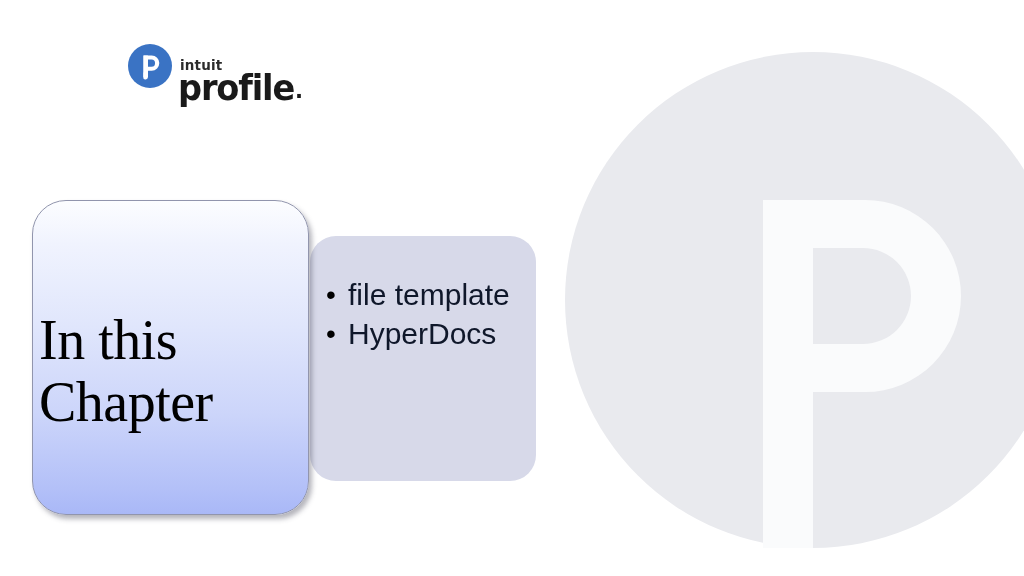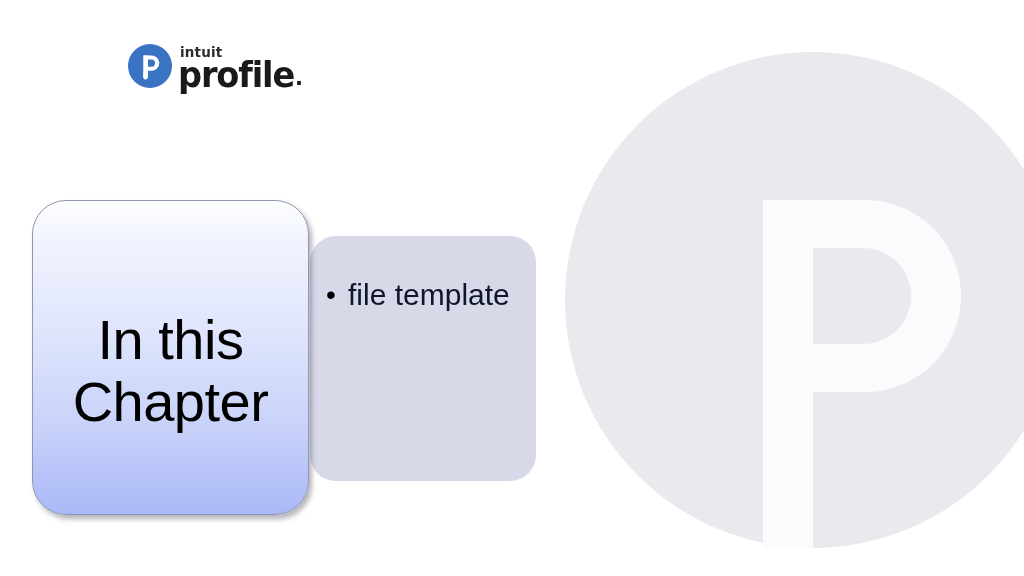--- a/index.html
+++ b/index.html
@@ -54,21 +54,21 @@
   .logo-mark {
     position: absolute;
     left: 0;
     top: 4px;
     width: 44px;
     height: 44px;
   }
   .logo-wordmark {
     position: absolute;
     left: 52px;
-    top: 4px;
+    top: 17px;
     width: 118px;
     height: 52px;
   }
   .logo-intuit {
     position: absolute;
     left: 0;
     top: 1px;
     height: 15px;
     font-family: "DejaVu Sans", sans-serif;
     font-size: 14.5px;
@@ -155,25 +155,25 @@
                 #ccd5fa 68%,
                 #b3c0f8 92%,
                 #a9b8f7 100%);
     box-shadow: 3px 4px 5px rgba(60, 60, 80, 0.38);
     display: flex;
     align-items: center;
     justify-content: center;
     box-sizing: border-box;
   }
   .chapter-title {
-    font-family: Liberation Sans, sans-serif;
+    font-family: Liberation Serif, serif;
     font-size: 56px;
     line-height: 62px;
     color: #000000;
-    text-align: center;
+    text-align: left;
     letter-spacing: -0.5px;
     padding: 0 6px;
     margin-top: 27px;
   }
 </style>
 </head>
 <body>
 
 <div class="slide">
 
@@ -196,20 +196,21 @@
     </svg>
     <div class="logo-wordmark">
       <div class="logo-intuit">intuit</div>
       <div class="logo-profile"><span>profile</span><span class="logo-dot">.</span></div>
     </div>
   </div>
 
   <div class="bullet-panel">
     <ul class="bullet-list">
       <li class="bullet-item">file template</li>
+      <li class="bullet-item">HyperDocs</li>
     </ul>
   </div>
 
   <div class="chapter-box">
     <div class="chapter-title">In this Chapter</div>
   </div>
 
 </div>
 
 </body></html>

